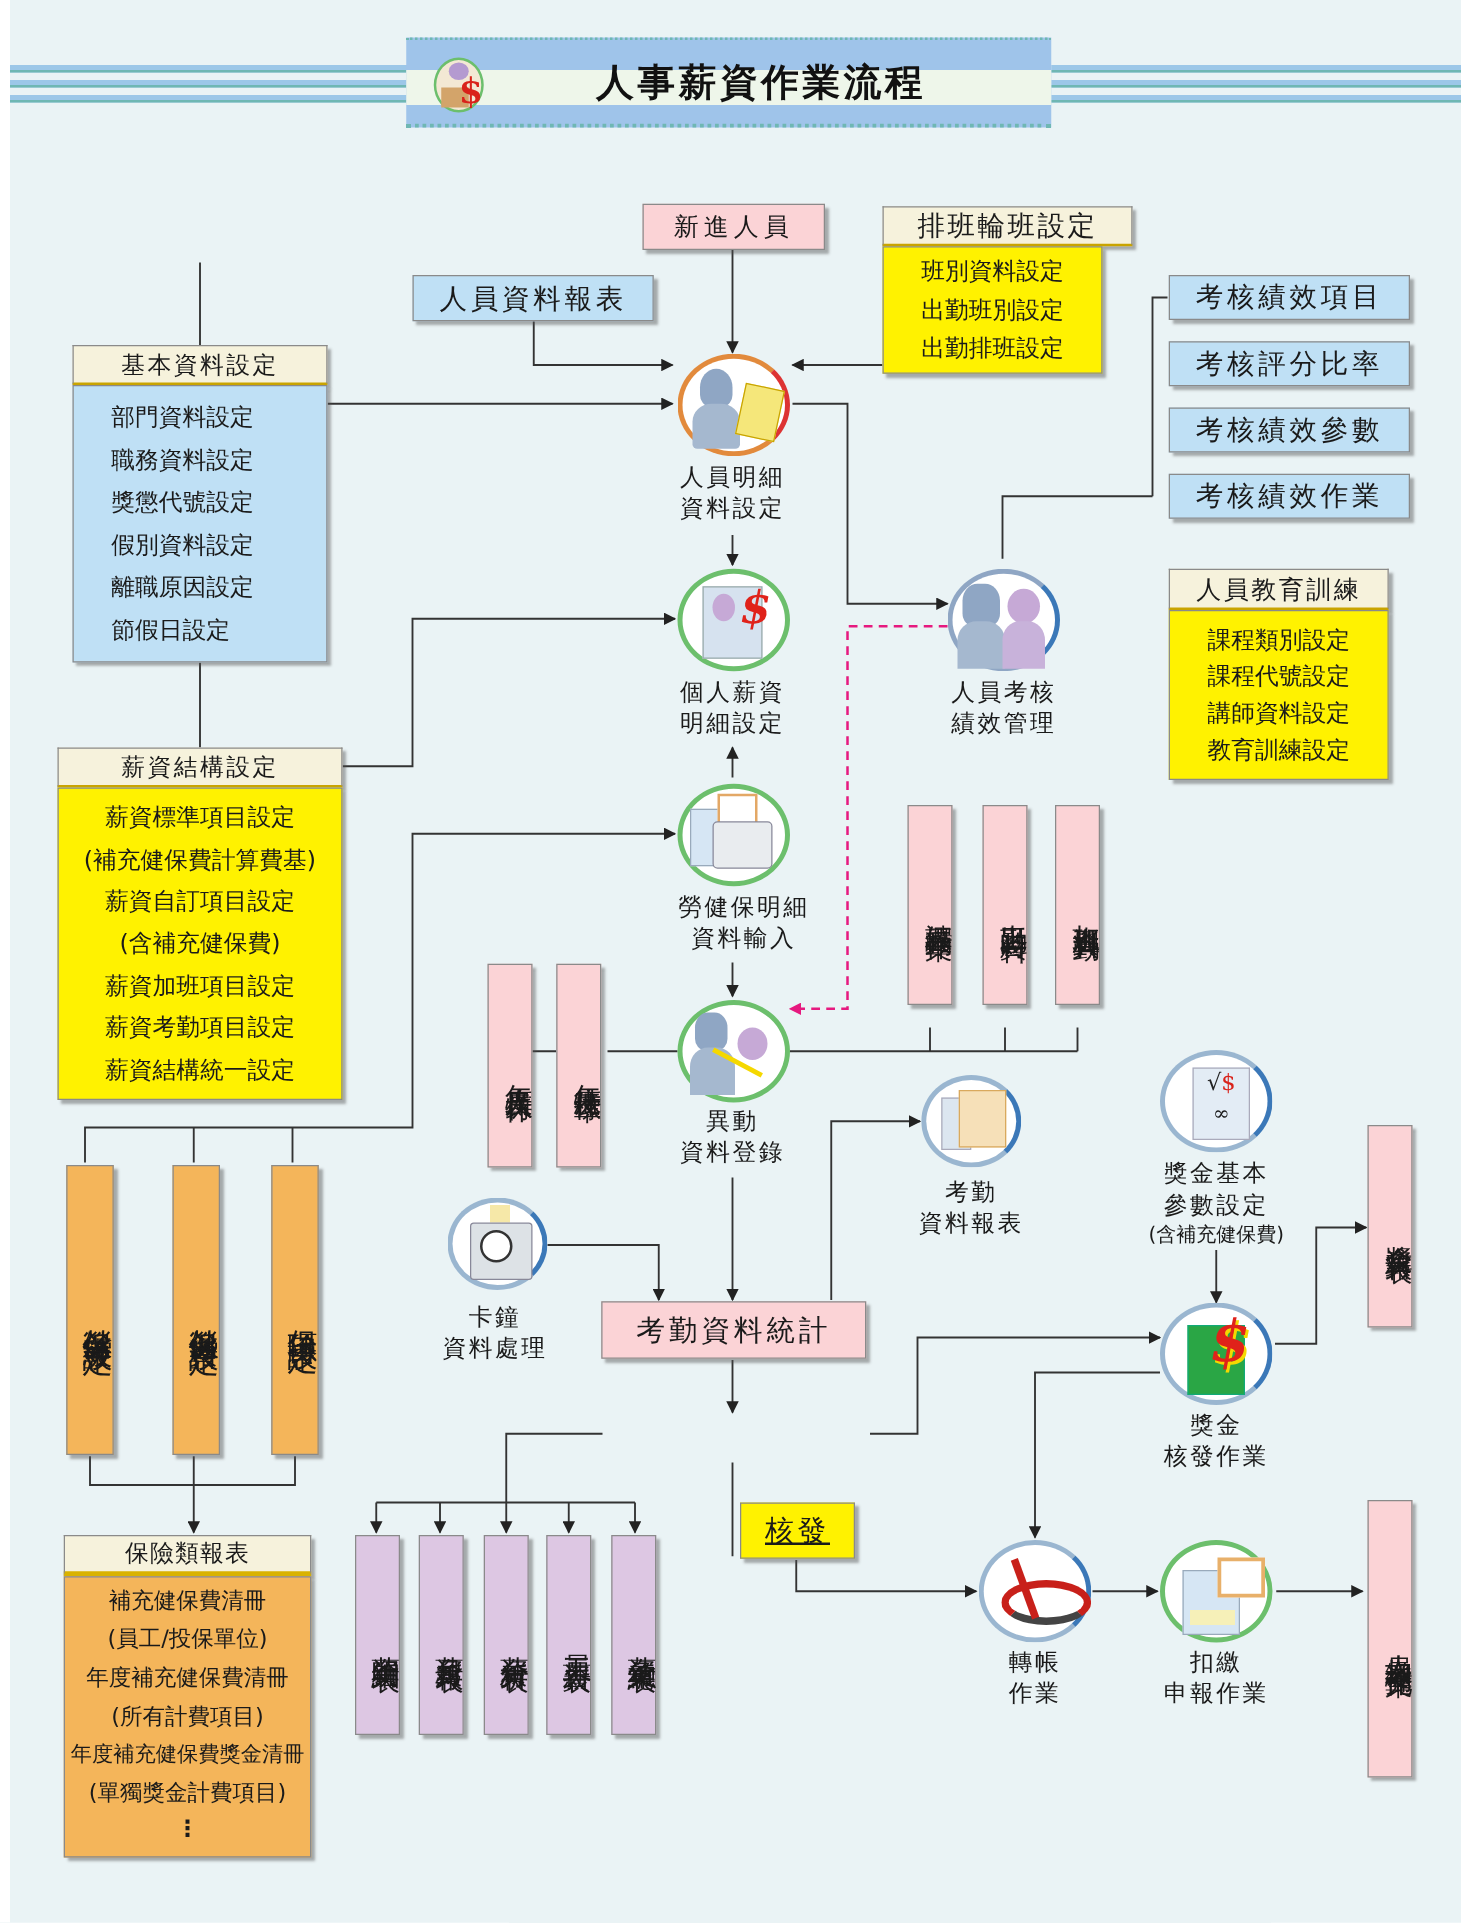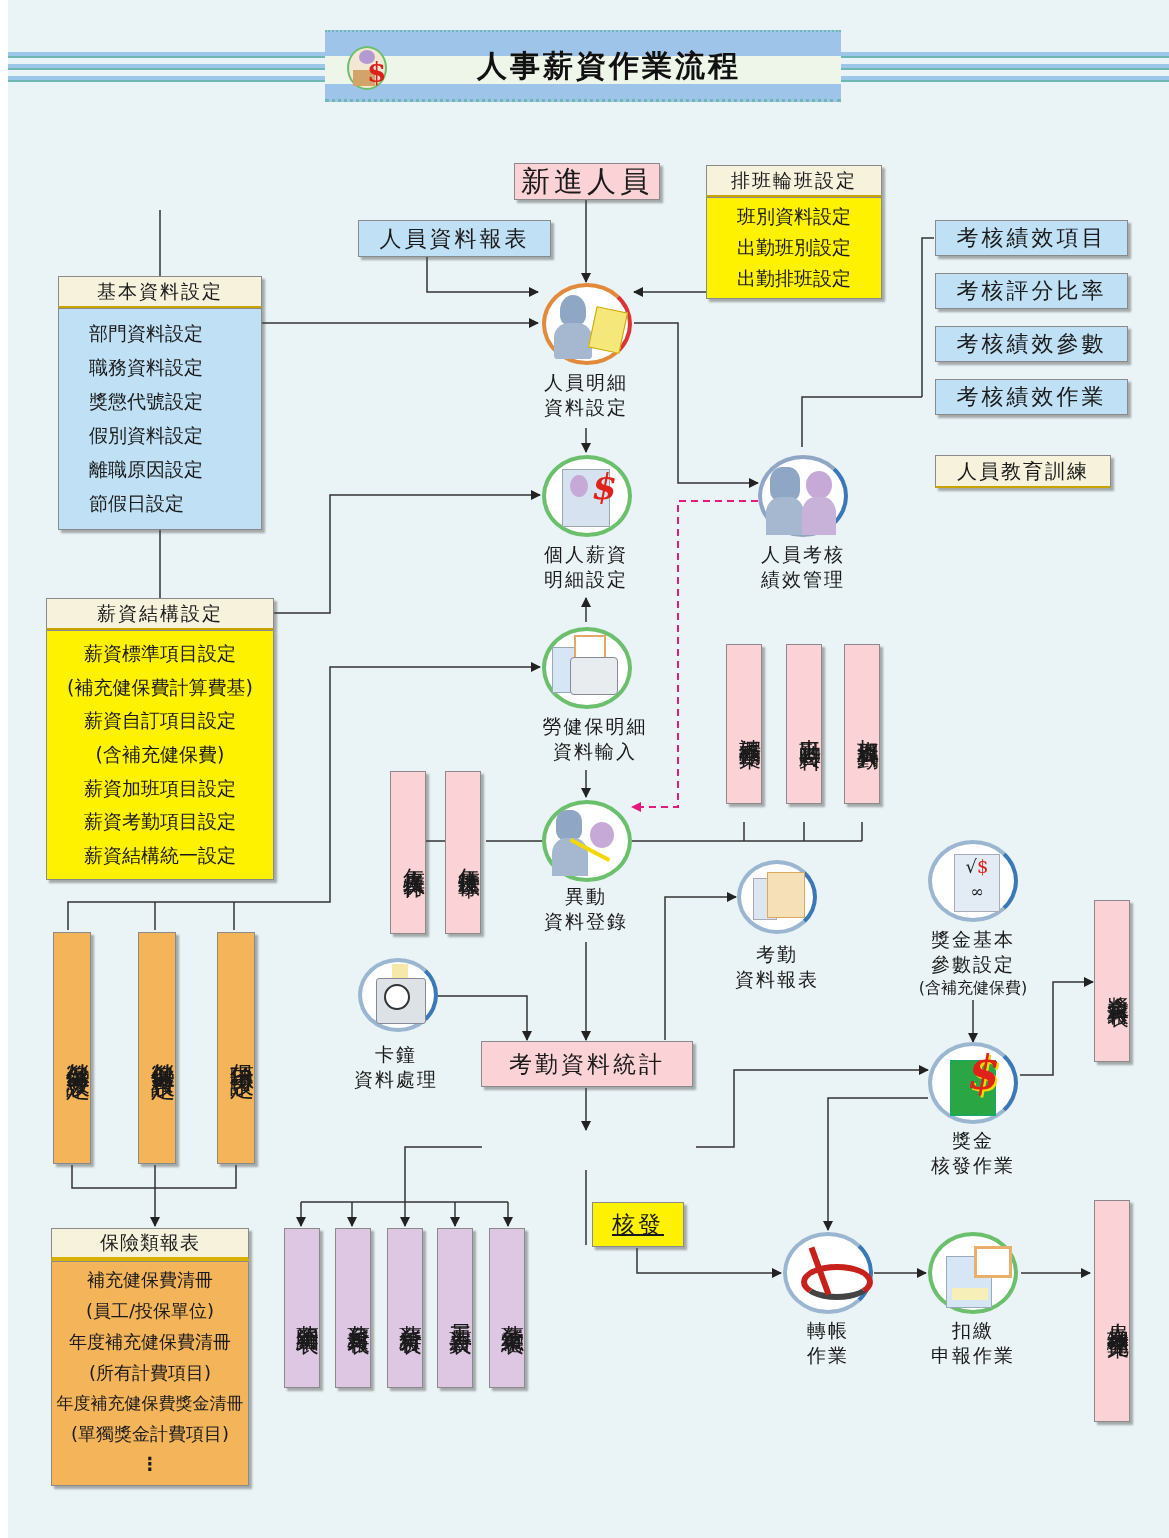--- a/index.html
+++ b/index.html
@@ -99,37 +99,43 @@
   <div class="box cream hdr" style="left:50px;top:276px;width:204px;height:32px;font-size:19px;letter-spacing:2px;">基本資料設定</div>
   <div class="box blue lst" style="left:50px;top:308px;width:204px;height:222px;padding:8px 0;font-size:19px;align-items:flex-start;padding-left:30px;">
     <span>部門資料設定</span>
     <span>職務資料設定</span>
     <span>獎懲代號設定</span>
     <span>假別資料設定</span>
     <span>離職原因設定</span>
     <span>節假日設定</span>
   </div>
 
-  <div class="box blue" style="left:322px;top:220px;width:193px;height:37px;font-size:22px;letter-spacing:3px;margin-left:28px;">人員資料報表</div>
-
-  <div class="box pink" style="left:506px;top:163px;width:146px;height:37px;font-size:29px;letter-spacing:4px;">新進人員</div>
-
-  <div class="box cream hdr" style="left:698px;top:165px;width:176px;height:32px;font-size:19px;letter-spacing:2px;">排班輪班設定</div>
+  <div class="box blue" style="left:322px;top:220px;width:193px;height:37px;font-size:22px;letter-spacing:3px;">人員資料報表</div>
+
+  <div class="box pink" style="left:506px;top:163px;width:146px;height:37px;font-size:20px;letter-spacing:4px;">新進人員</div>
+
+  <div class="box cream hdr" style="left:698px;top:165px;width:200px;height:32px;font-size:22px;letter-spacing:2px;">排班輪班設定</div>
   <div class="box yellow lst" style="left:698px;top:197px;width:176px;height:102px;padding:4px 0;font-size:19px;">
     <span>班別資料設定</span>
     <span>出勤班別設定</span>
     <span>出勤排班設定</span>
   </div>
 
   <div class="box blue" style="left:927px;top:220px;width:193px;height:36px;font-size:22px;letter-spacing:3px;">考核績效項目</div>
   <div class="box blue" style="left:927px;top:273px;width:193px;height:36px;font-size:22px;letter-spacing:3px;">考核評分比率</div>
   <div class="box blue" style="left:927px;top:326px;width:193px;height:36px;font-size:22px;letter-spacing:3px;">考核績效參數</div>
   <div class="box blue" style="left:927px;top:379px;width:193px;height:36px;font-size:22px;letter-spacing:3px;">考核績效作業</div>
 
   <div class="box cream hdr" style="left:927px;top:455px;width:176px;height:33px;font-size:20px;letter-spacing:2px;">人員教育訓練</div>
+  <div class="box yellow lst" style="left:927px;top:488px;width:176px;height:136px;padding:8px 0;font-size:19px;">
+    <span>課程類別設定</span>
+    <span>課程代號設定</span>
+    <span>講師資料設定</span>
+    <span>教育訓練設定</span>
+  </div>
 
   <div class="box cream hdr" style="left:38px;top:598px;width:228px;height:32px;font-size:19px;letter-spacing:2px;">薪資結構設定</div>
   <div class="box yellow lst" style="left:38px;top:630px;width:228px;height:250px;padding:6px 0;font-size:19px;">
     <span>薪資標準項目設定</span>
     <span>(補充健保費計算費基)</span>
     <span>薪資自訂項目設定</span>
     <span>(含補充健保費)</span>
     <span>薪資加班項目設定</span>
     <span>薪資考勤項目設定</span>
     <span>薪資結構統一設定</span>

